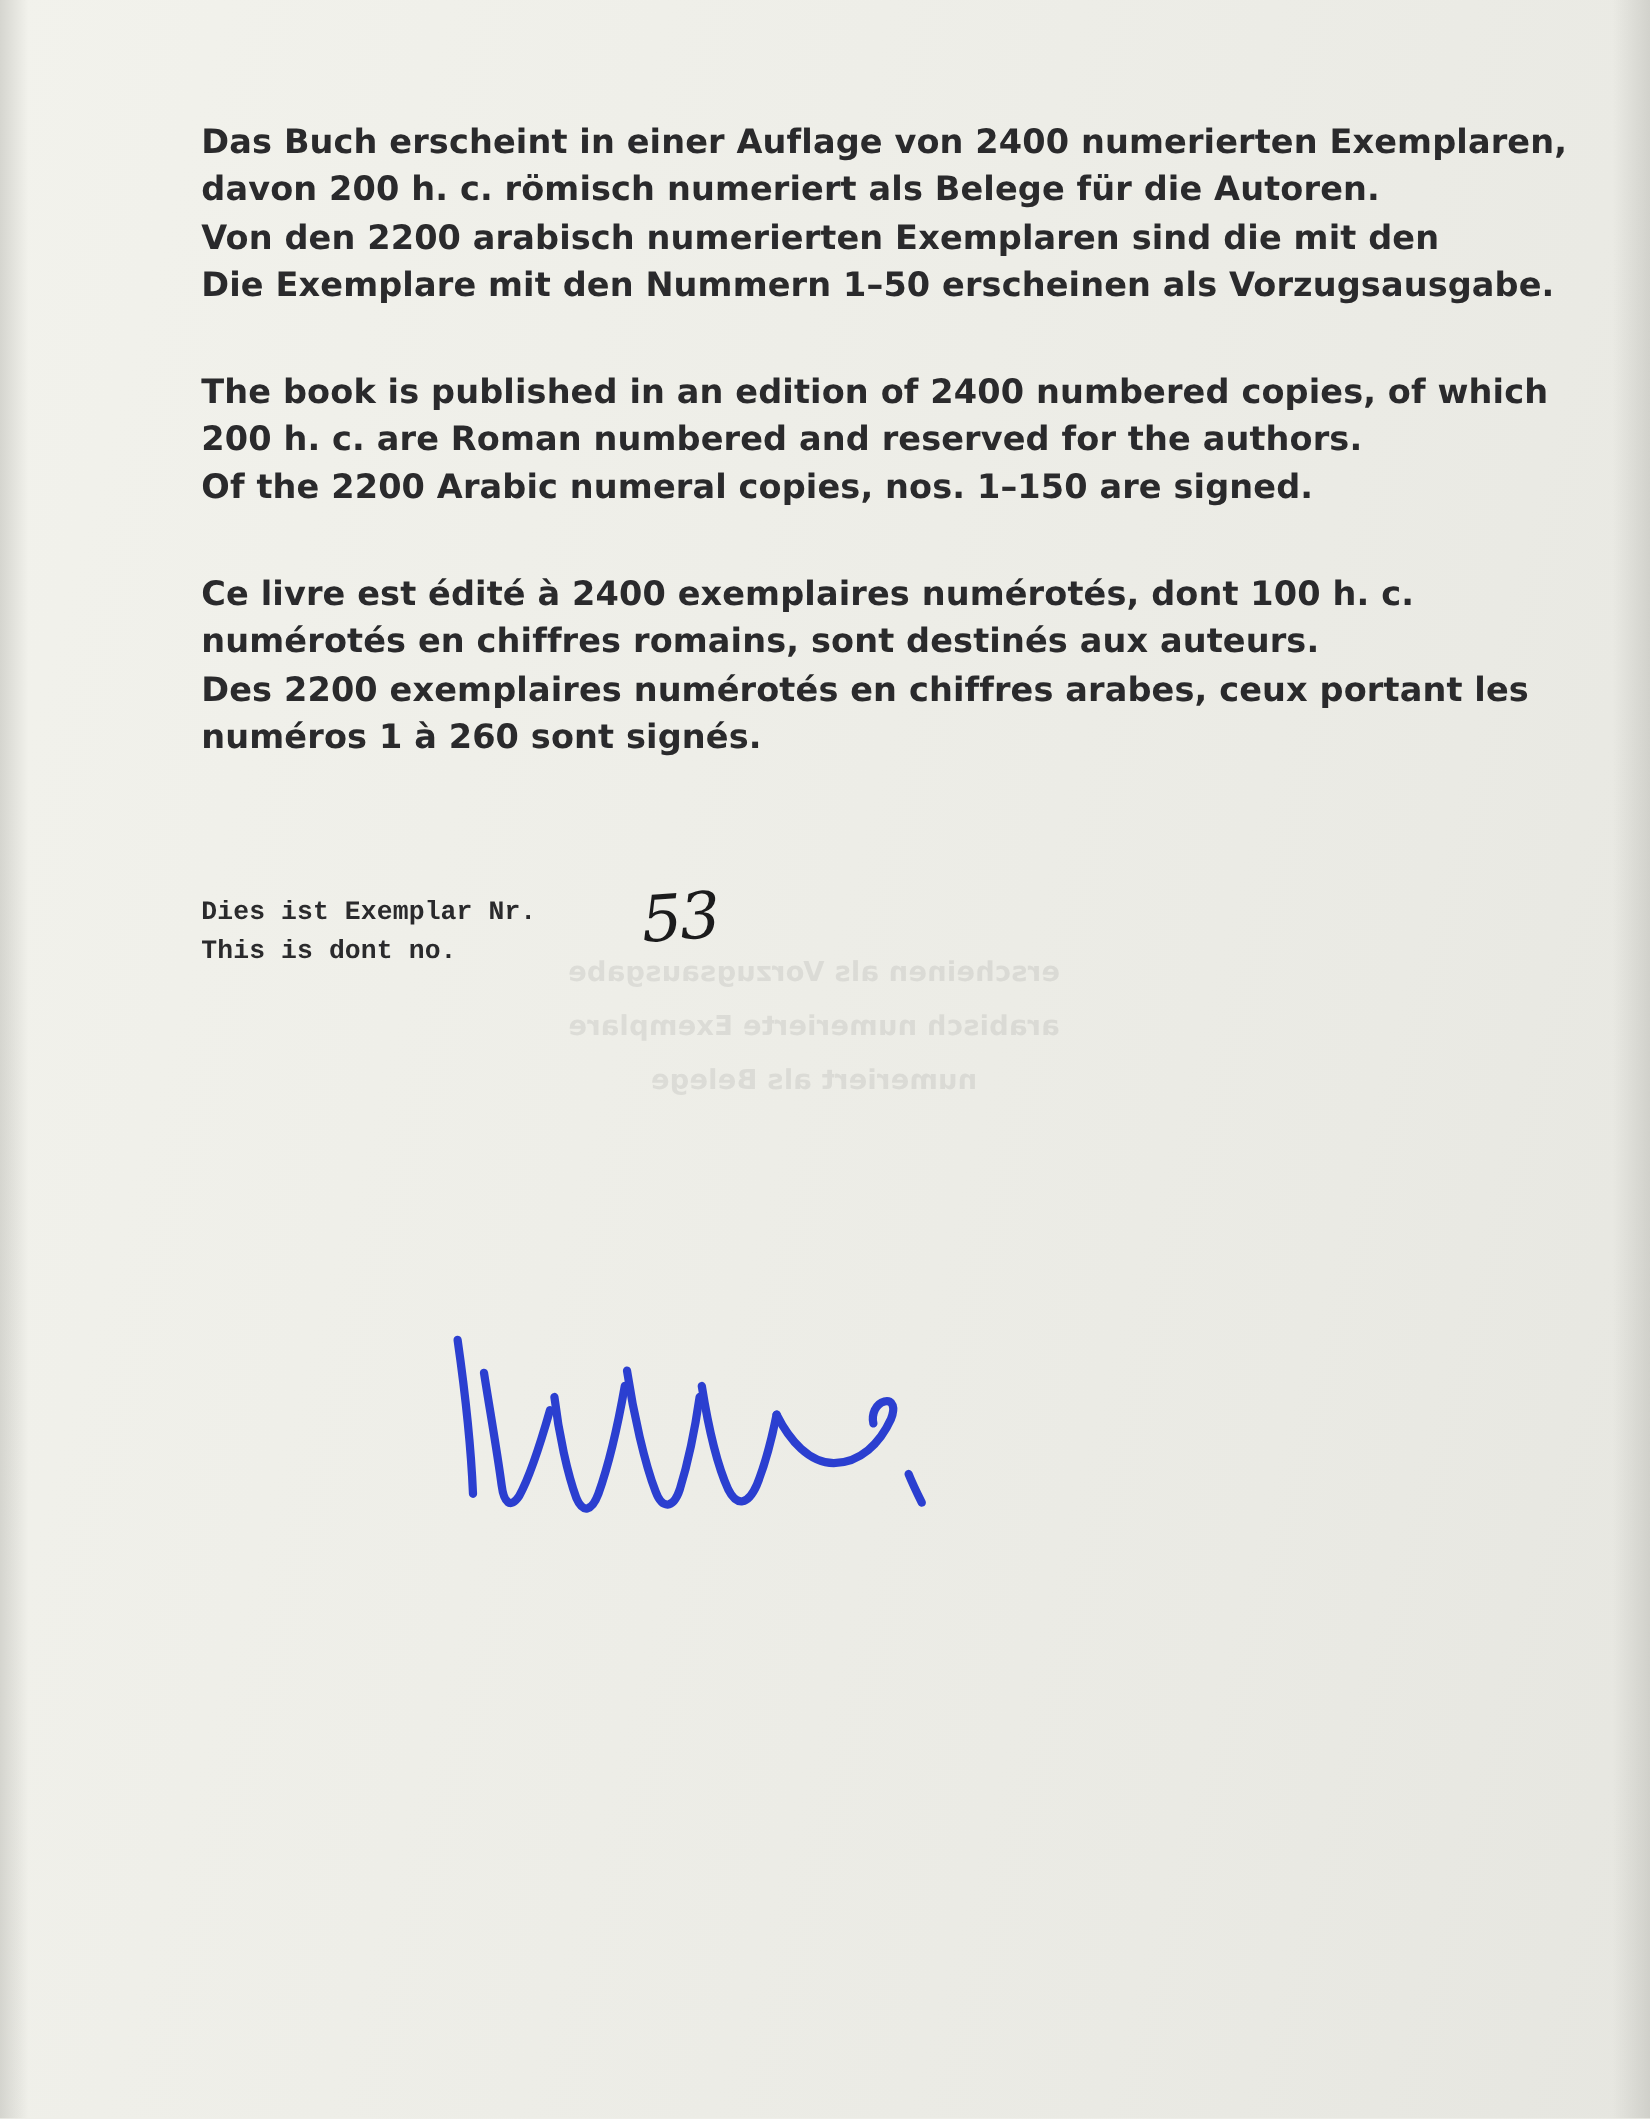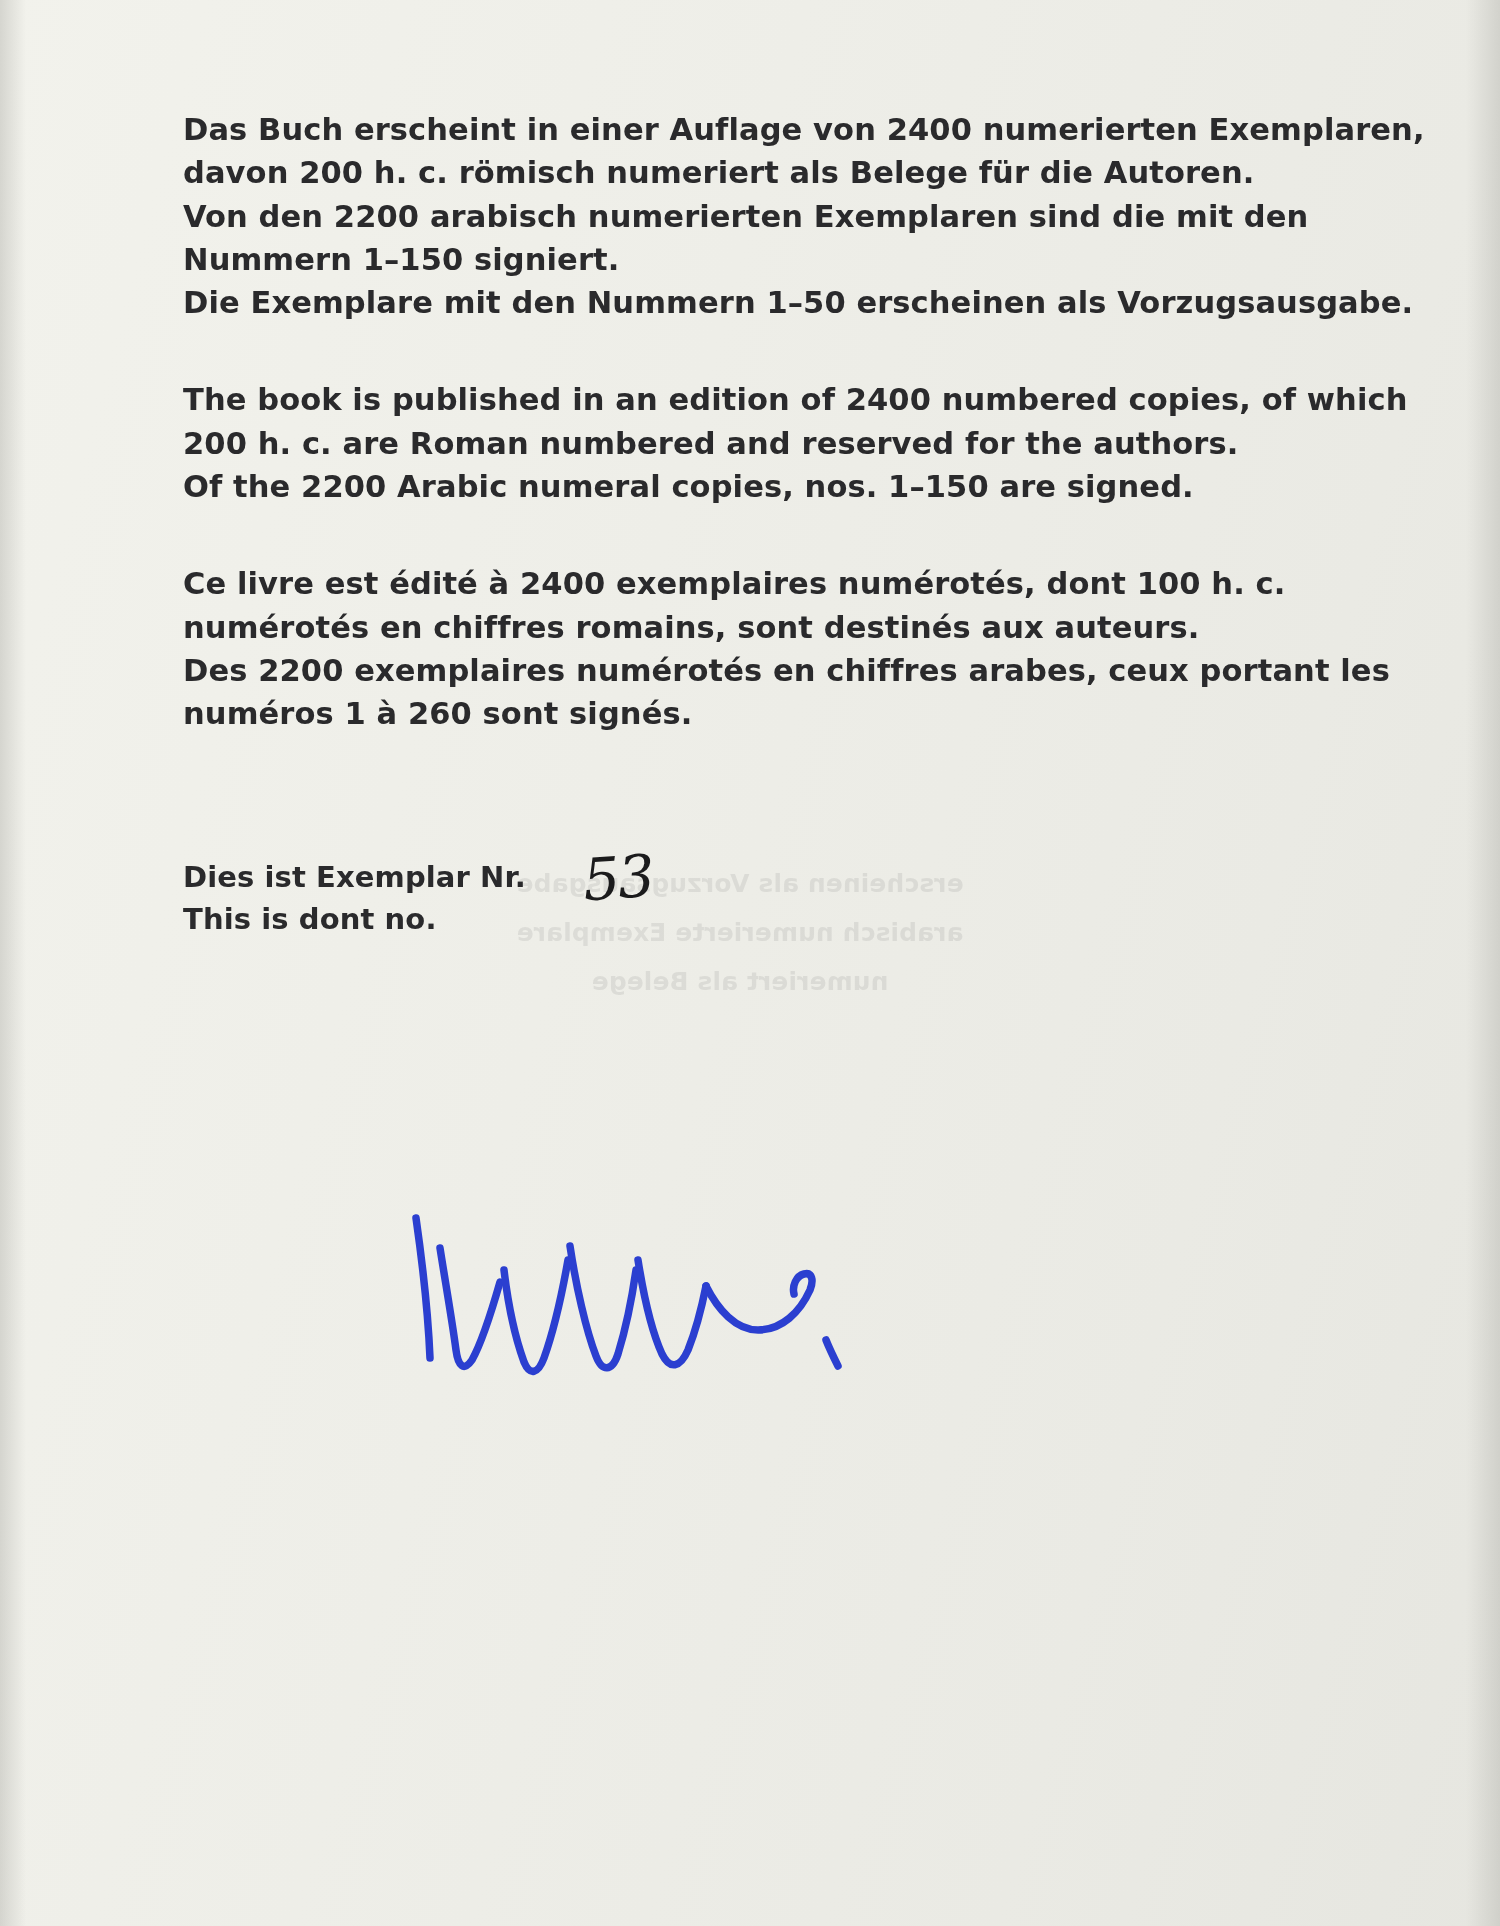--- a/index.html
+++ b/index.html
@@ -60,22 +60,23 @@
     letter-spacing: 0.1px;
     white-space: pre;
   }
 
   
   #copy-block {
     margin-top: 120px;
     position: relative;
   }
   #copy-block .line {
-    font-size: 29px;
+    font-size: 24px;
     line-height: 1.47;
+    font-family: Liberation Mono, monospace;
   }
 
   
   #copy-number {
     position: absolute;
     left: 400px;
     top: -12px;
     font-family: "DejaVu Serif", serif;
     font-size: 58px;
     color: #1b1b1c;
@@ -126,21 +127,20 @@
     <div class="line">arabisch numerierte Exemplare</div>
     <div class="line">numeriert als Belege</div>
   </div>
 
   <div id="content">
 
     <div class="block">
       <div class="line">Das Buch erscheint in einer Auflage von 2400 numerierten Exemplaren,</div>
       <div class="line">davon 200 h. c. römisch numeriert als Belege für die Autoren.</div>
       <div class="line">Von den 2200 arabisch numerierten Exemplaren sind die mit den</div>
-      <div class="line">Nummern 1–150 signiert.</div>
       <div class="line">Die Exemplare mit den Nummern 1–50 erscheinen als Vorzugsausgabe.</div>
     </div>
 
     <div class="block">
       <div class="line">The book is published in an edition of 2400 numbered copies, of which</div>
       <div class="line">200 h. c. are Roman numbered and reserved for the authors.</div>
       <div class="line">Of the 2200 Arabic numeral copies, nos. 1–150 are signed.</div>
     </div>
 
     <div class="block">

